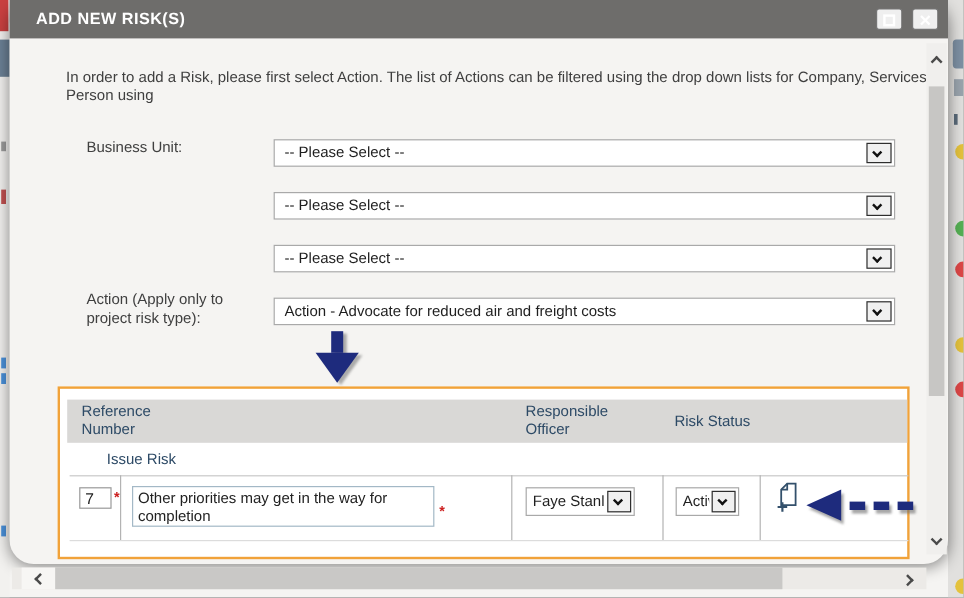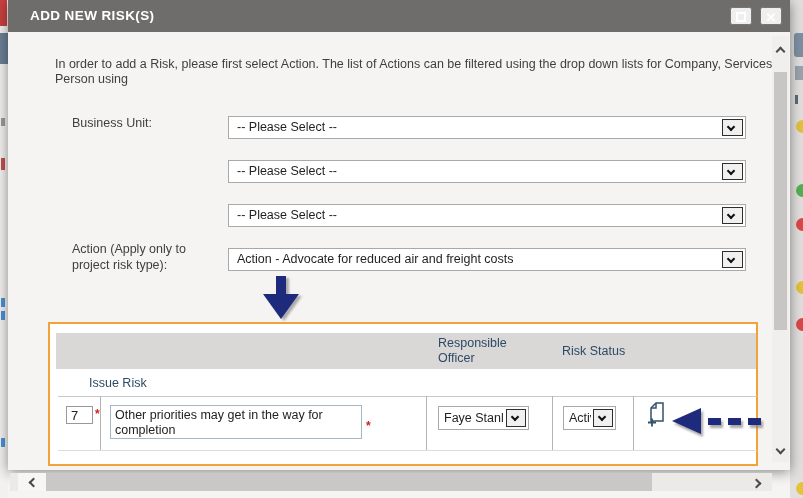--- a/index.html
+++ b/index.html
@@ -13,21 +13,21 @@
         font-family:"Liberation Sans",sans-serif;background:var(--body);}
 
   
   .backdrop-left{position:absolute;left:0;top:0;width:8px;height:498px;background:#f2f1ef;}
   .backdrop-right{position:absolute;right:0;top:0;width:13px;height:498px;background:#e1e0de;}
   .frag{position:absolute;}
   .dot{position:absolute;width:13px;height:13px;border-radius:50%;left:6px;}
 
   
   .modal{position:absolute;left:8px;top:0;width:782px;height:470px;background:var(--body);
-         box-shadow:0 2px 12px rgba(0,0,0,.45);}
+         box-shadow:0 2px 12px rgba(0,0,0,.45);border-radius:20px;}
   .titlebar{position:absolute;left:0;top:0;width:100%;height:32px;background:var(--titlebar);}
   .titlebar .t{position:absolute;left:22px;top:8px;color:#fff;font-size:13.5px;font-weight:700;letter-spacing:.4px;}
   .winbtn{position:absolute;top:7px;width:22px;height:18px;color:#fff;text-align:center;cursor:pointer;}
   .max-box{display:inline-block;width:10px;height:10px;border:2px solid #fff;margin-top:3px;}
   .close-x{font-size:13px;font-weight:700;line-height:18px;}
 
   .instructions{position:absolute;left:47px;top:57px;width:717px;color:#3f3f3f;font-size:12.5px;line-height:15px;}
   .instructions .l1{white-space:nowrap;overflow:hidden;display:block;}
 
   
@@ -156,20 +156,21 @@
         </span>
     </div>
 
     <div class="down-arrow">
       <div class="da-shaft"></div>
       <div class="da-head"></div>
     </div>
 
     <div class="panel">
       <div class="thead">
+        <div class="hcell" style="left:12px;top:3px;width:60px;">Reference Number</div>
         <div class="hcell" style="left:33px;top:11px;margin-top:32px;">Issue Risk</div>
         <div class="hcell" style="left:382px;top:3px;width:88px;">Responsible Officer</div>
         <div class="hcell" style="left:506px;top:11px;">Risk Status</div>
       </div>
 
 
       <div class="rowline" style="left:8px;top:72px;width:699px;height:1px;"></div>
       <div class="rowline" style="left:8px;top:126px;width:699px;height:1px;background:#dcdcdc;"></div>
       <div class="vsep" style="left:50px;"></div>
       <div class="vsep" style="left:376px;"></div>

